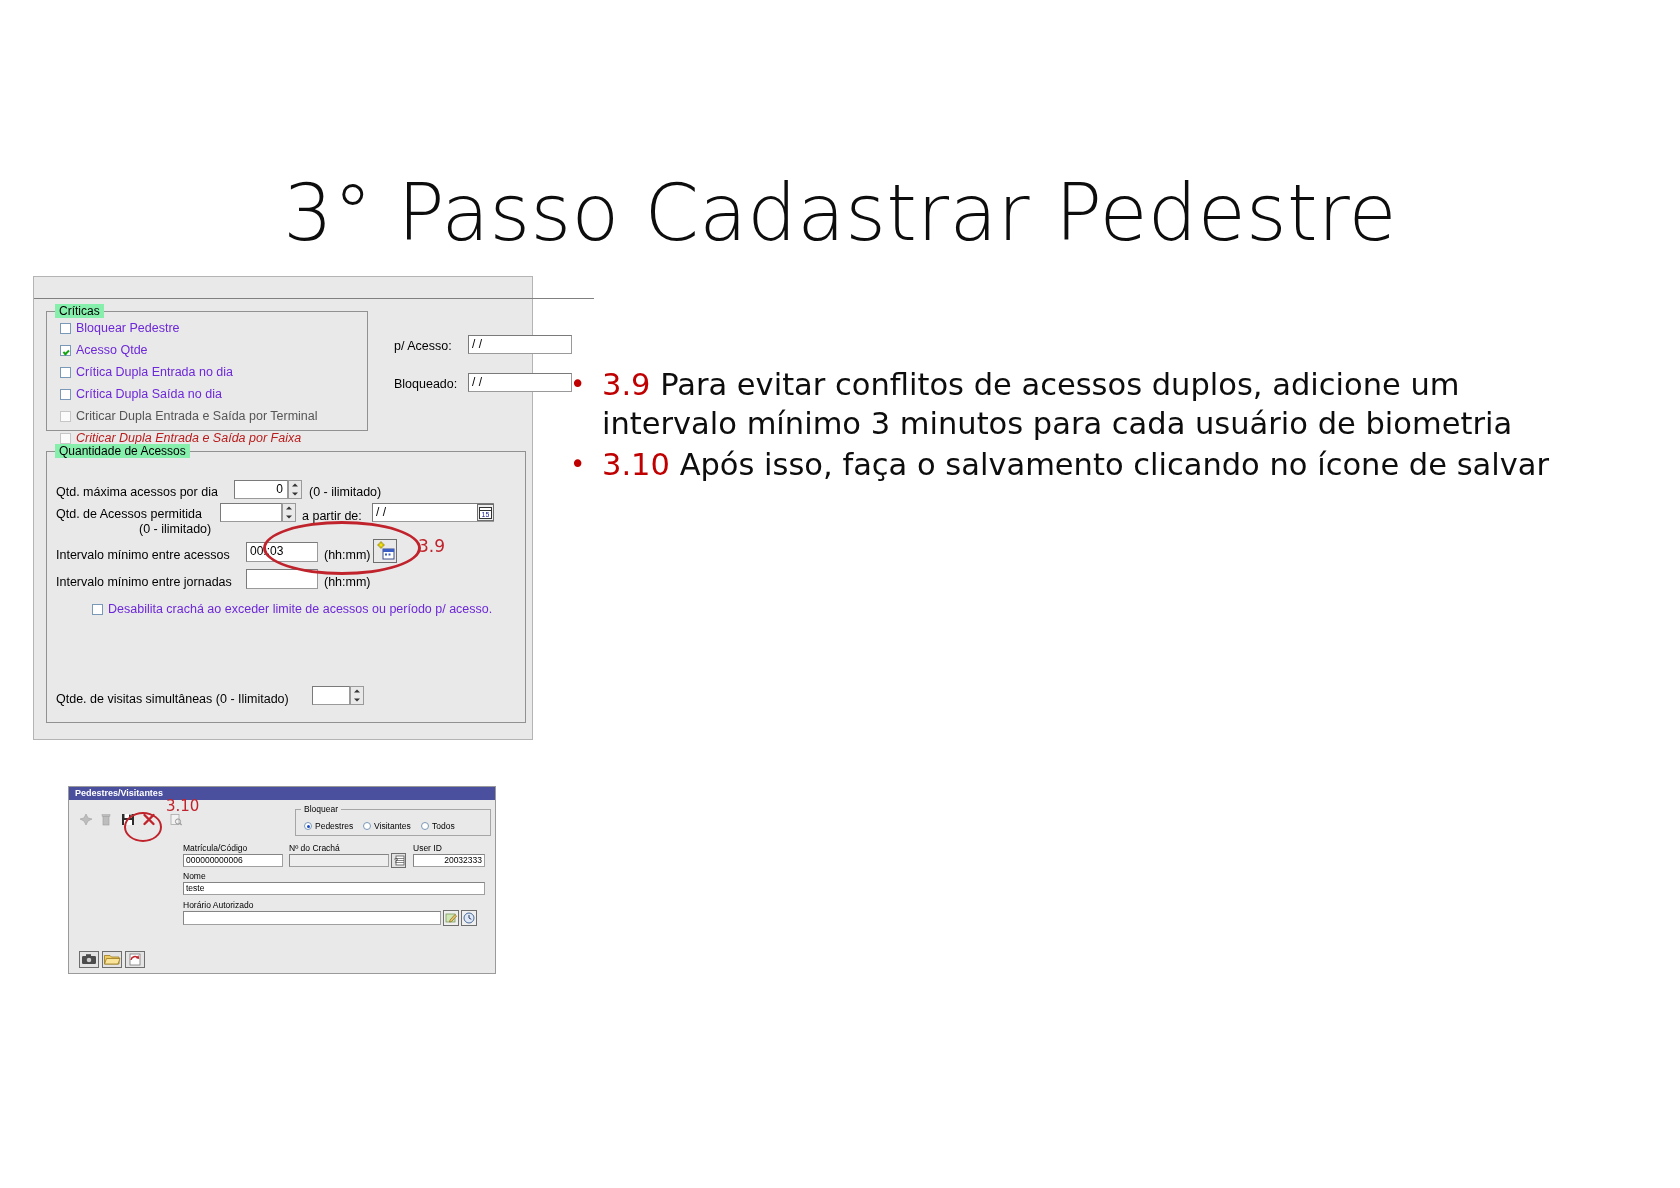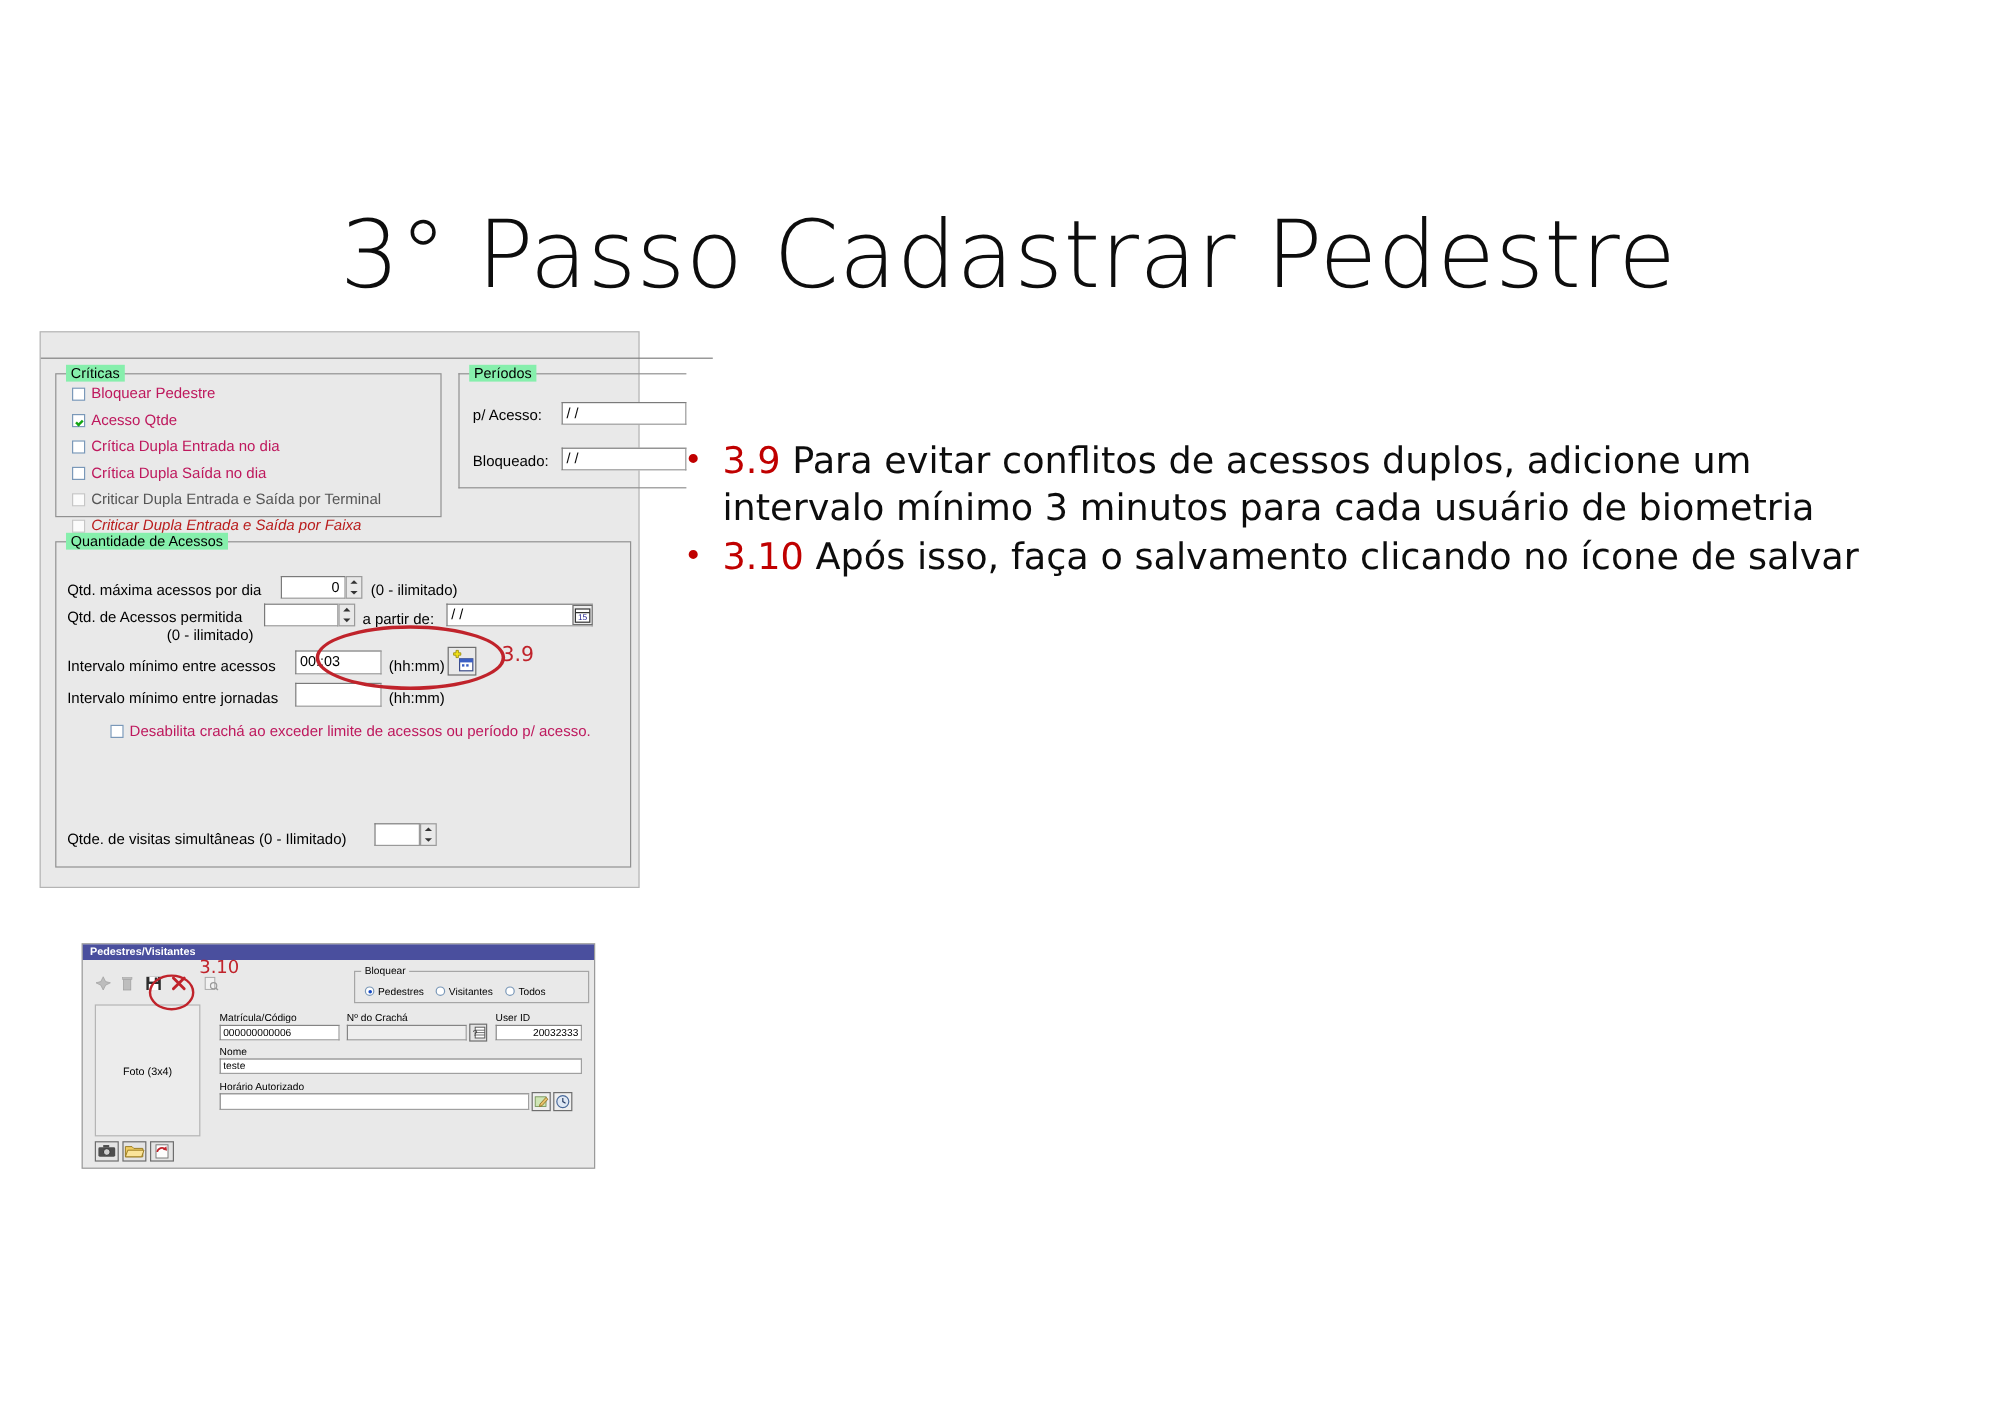--- a/index.html
+++ b/index.html
@@ -65,21 +65,21 @@
   .tabline{position:absolute;left:0;top:21px;width:560px;height:1px;background:#808080;}
 
   .grp{
     position:absolute;border:1px solid #919191;
     box-sizing:border-box;
   }
   .grp > .grp-title{
     position:absolute;top:-8px;left:8px;background:#86efac;
     padding:0 4px;font-size:12px;color:#000;white-space:nowrap;
   }
-  .cbrow{position:absolute;font-size:12.5px;white-space:nowrap;color:#be185d;}
+  .cbrow{position:absolute;font-size:12.5px;white-space:nowrap;color:#6d28d9;}
   .cbox{
     display:inline-block;width:11px;height:11px;
     border:1px solid #7a98b8;background:#fff;
     vertical-align:-2px;margin-right:5px;box-sizing:border-box;
     position:relative;
   }
   .cbox.flat{border:1px solid #c6c6c6;background:#fbfbfb;}
   .cbox.chk:after{
     content:"";position:absolute;left:2px;top:4px;
     width:4px;height:1.5px;border-left:2px solid #13a513;border-bottom:2px solid #13a513;
@@ -197,23 +197,20 @@
   <div class="cbrow" style="left:26px;top:110px;">
     <span class="cbox"></span><span>Crítica Dupla Saída no dia</span>
   </div>
   <div class="cbrow" style="left:26px;top:132px;color:#555;">
     <span class="cbox flat"></span><span>Criticar Dupla Entrada e Saída por Terminal</span>
   </div>
   <div class="cbrow" style="left:26px;top:154px;color:#b91c1c;font-style:italic;">
     <span class="cbox flat"></span><span>Criticar Dupla Entrada e Saída por Faixa</span>
   </div>
 
-  <div class="grp" style="left:348px;top:34px;width:190px;height:96px;border-right:none;">
-    <span class="grp-title">Períodos</span>
-  </div>
   <span class="lbl" style="left:360px;top:62px;">p/ Acesso:</span>
   <div class="fld" style="left:434px;top:58px;width:104px;height:19px;">/  /</div>
   <span class="lbl" style="left:360px;top:100px;">Bloqueado:</span>
   <div class="fld" style="left:434px;top:96px;width:104px;height:19px;">/  /</div>
 
   <div class="grp" style="left:12px;top:174px;width:480px;height:272px;">
     <span class="grp-title">Quantidade de Acessos</span>
   </div>
 
   <span class="lbl" style="left:22px;top:208px;">Qtd. máxima acessos por dia</span>
@@ -314,21 +311,20 @@
   <div class="plbl" style="left:235px;top:34px;">
     <span class="radio on"></span><span>Pedestres</span>
   </div>
   <div class="plbl" style="left:294px;top:34px;">
     <span class="radio"></span><span>Visitantes</span>
   </div>
   <div class="plbl" style="left:352px;top:34px;">
     <span class="radio"></span><span>Todos</span>
   </div>
 
-  <div class="photobox" style="left:10px;top:50px;width:88px;height:110px;line-height:110px;">Foto (3x4)</div>
 
   <span class="plbl" style="left:114px;top:56px;">Matrícula/Código</span>
   <div class="pfld" style="left:114px;top:67px;width:100px;height:13px;">000000000006</div>
 
   <span class="plbl" style="left:220px;top:56px;">Nº do Crachá</span>
   <div class="pfld dis" style="left:220px;top:67px;width:100px;height:13px;"></div>
   <div class="sqbtn" style="left:322px;top:66px;width:15px;height:15px;">
     <svg width="13" height="13" viewBox="0 0 13 13">
         <rect x="4" y="2" width="8" height="9" fill="#fff" stroke="#555" stroke-width="0.8"></rect>
         <line x1="4" y1="4.5" x2="12" y2="4.5" stroke="#555" stroke-width="0.7"></line>

